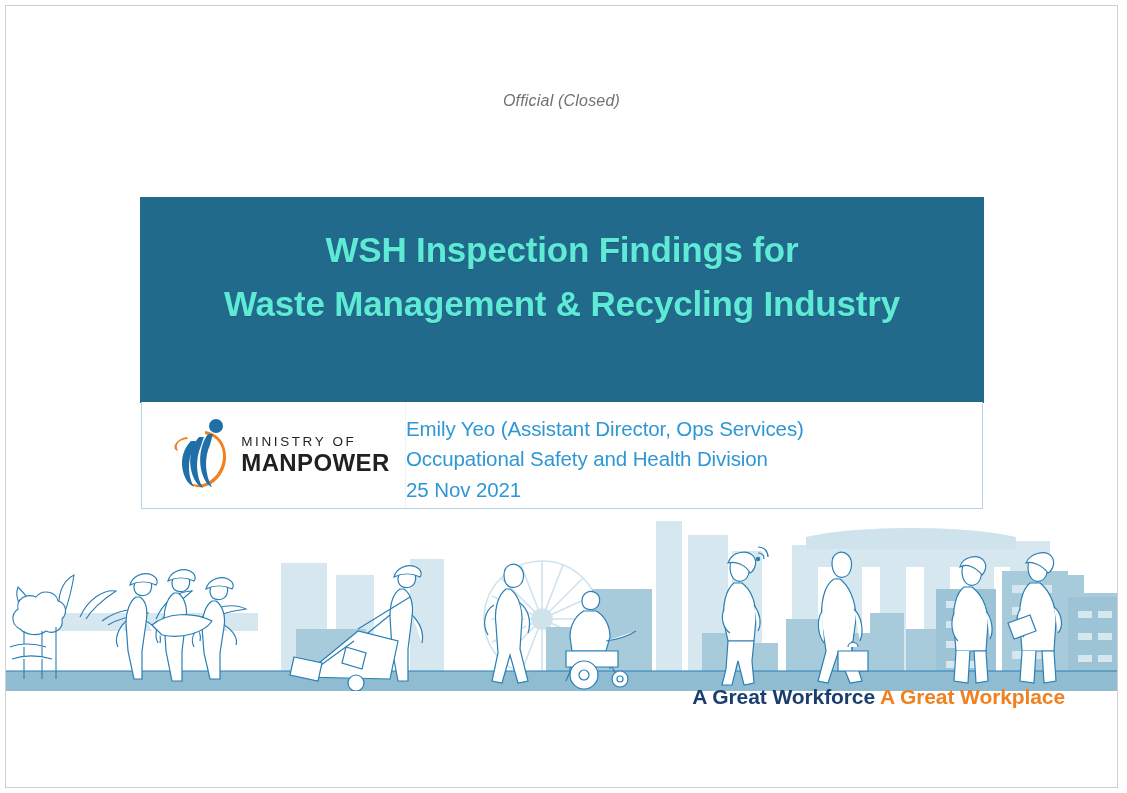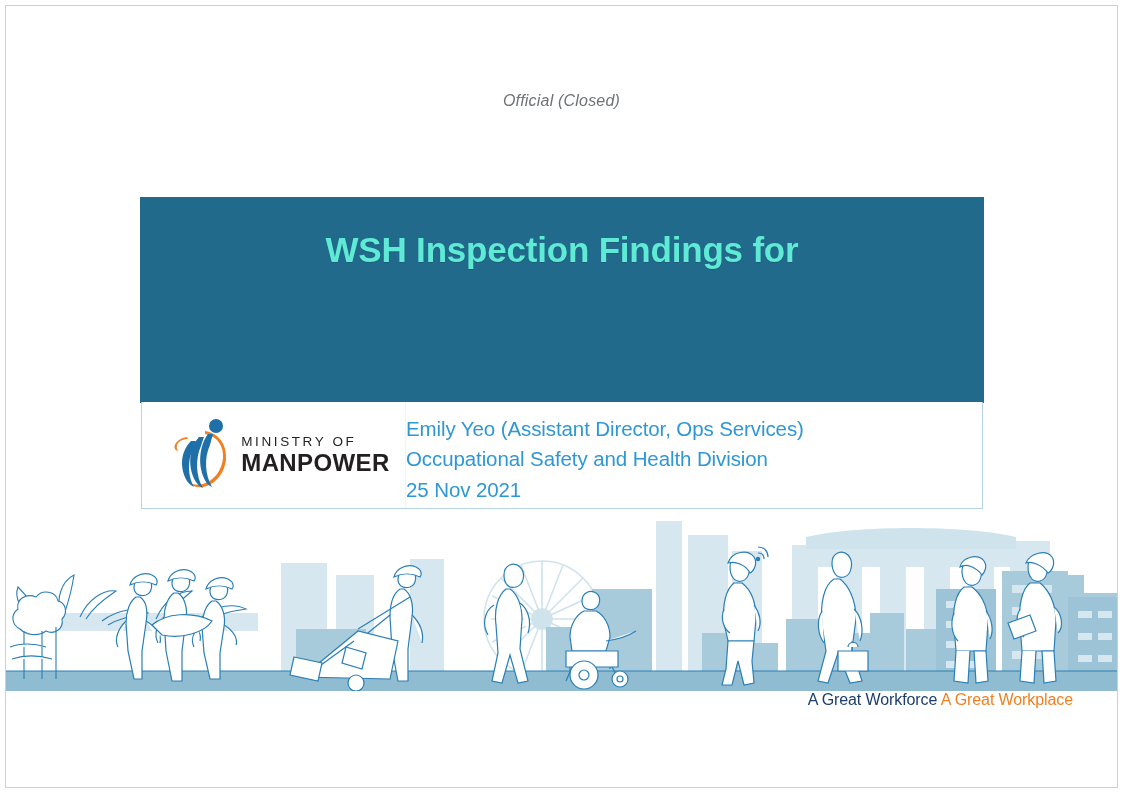--- a/index.html
+++ b/index.html
@@ -146,41 +146,42 @@
     left: 0;
     bottom: 96px;
     width: 1111px;
     height: 190px;
   }
   .illus svg { display: block; width: 100%; height: 100%; }
 
   
   .tagline {
     position: absolute;
-    right: 44px;
+    right: 52px;
     bottom: 78px;
-    font-size: 16px;
-    font-weight: normal;
+    font-size: 21px;
+    font-weight: bold;
     letter-spacing: -0.1px;
     white-space: nowrap;
   }
   .tagline .workforce { color: #1b3e6f; }
   .tagline .workplace { color: #f08020; }
 </style>
 </head>
 <body>
 
 <div id="page">
   <div class="page-inner">
 
     <div class="classification">Official (Closed)</div>
 
     <div class="title-card">
       <div class="title-text">
         <span class="title-line">WSH Inspection Findings for</span>
+        <span class="title-line">Waste Management &amp; Recycling Industry</span>
       </div>
     </div>
 
     <div class="presenter-card">
       <div class="logo-cell">
         <div class="logo-wrap">
           <span class="logo-mark">
             <svg viewBox="0 0 62 80" xmlns="http://www.w3.org/2000/svg">
 
               <path d="M18 22 C6 24 2 34 9 36 C5 29 11 24 19 24 Z" fill="#f08020"></path>

